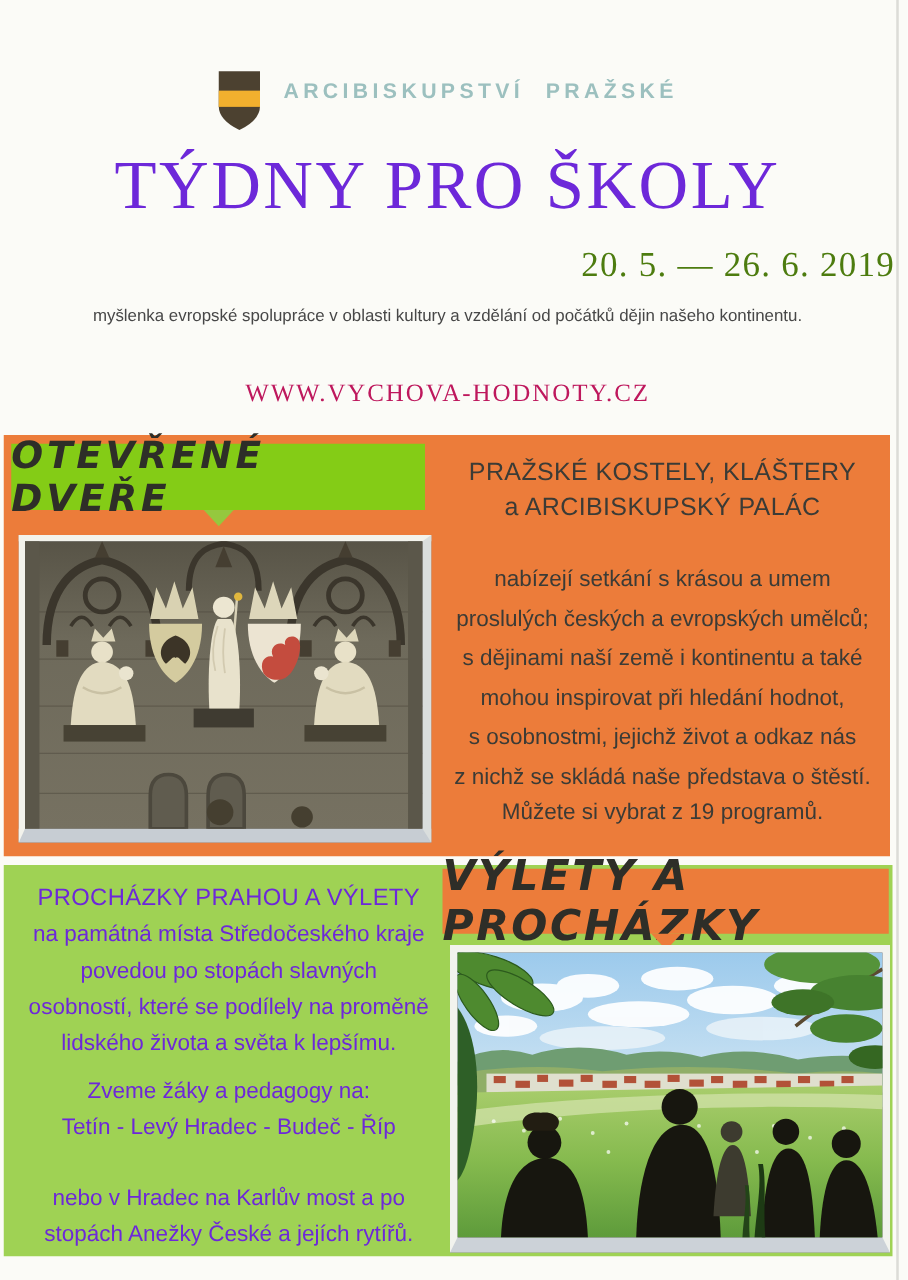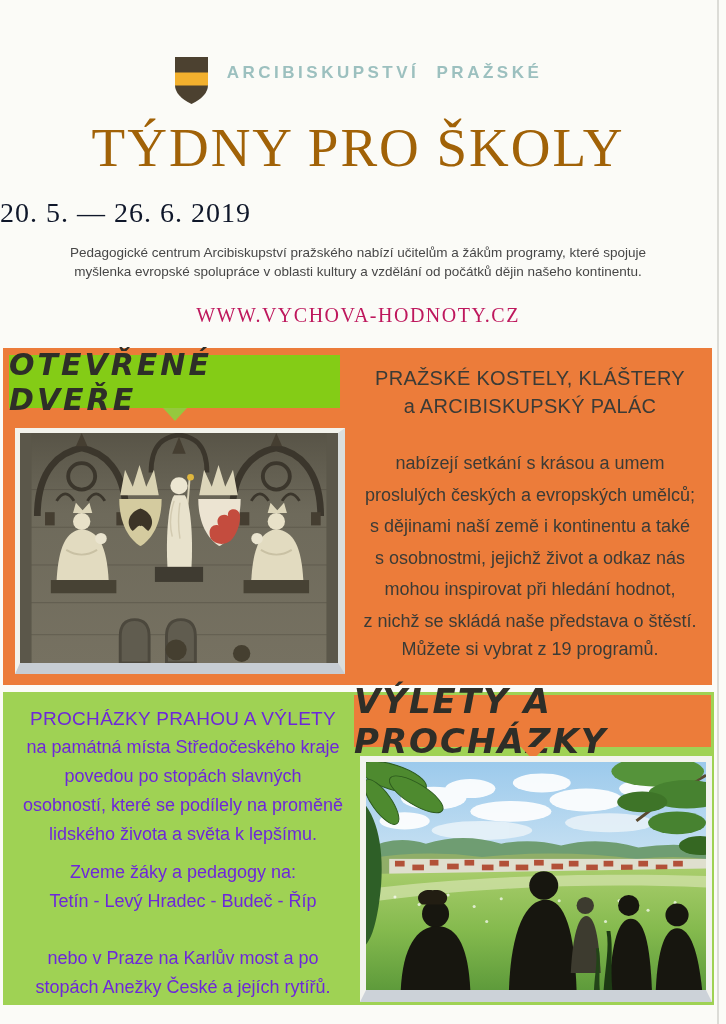--- a/index.html
+++ b/index.html
@@ -10,23 +10,23 @@
     color:#3c3c3c;
   }
   .scan-edge { position:absolute; top:0; right:7px; width:2px; height:100%; background:#dcdcd7; }
 
   
   .logo-row { position:absolute; top:56px; left:0; width:716px; display:flex; justify-content:center; align-items:flex-start; gap:18px; }
   .shield { width:35px; height:49px; flex:0 0 auto; }
   .org-name { margin-top:7px; font-size:17px; font-weight:bold; letter-spacing:3.5px; word-spacing:9px; color:#9cc0bf; }
 
   .page-title { position:absolute; top:116px; left:0; width:716px; text-align:center;
-    font-family:"Liberation Serif", serif; font-size:55px; font-weight:normal; letter-spacing:2px; color:#a16207; }
-  .date-range { position:absolute; top:197px; left:0; width:716px; text-align:left;
-    font-family:"Liberation Serif", serif; font-size:28px; letter-spacing:1px; color:#0f172a; }
+    font-family:"Liberation Serif", serif; font-size:55px; font-weight:normal; letter-spacing:2px; color:#6d28d9; }
+  .date-range { position:absolute; top:197px; left:0; width:716px; text-align:right;
+    font-family:"Liberation Serif", serif; font-size:28px; letter-spacing:1px; color:#4d7c0f; }
   .intro { position:absolute; top:243px; left:0; width:716px; text-align:center;
     font-size:13.5px; line-height:19px; color:#474747; }
   .intro span { display:block; }
   .website { position:absolute; top:304px; left:0; width:716px; text-align:center;
     font-family:"Liberation Serif", serif; font-size:20px; letter-spacing:1.5px; color:#be185d; }
 
   
   .section { position:absolute; left:3px; }
   .section-open-doors { top:348px; width:709px; height:337px; background:#ec7c3a; }
   .section-trips { top:692px; width:711px; height:313px; background:#9fd254; }
@@ -68,21 +68,20 @@
     <svg class="shield" viewBox="0 0 35 49">
       <path d="M1 1 H34 V29 Q34 40 17.5 48 Q1 40 1 29 Z" fill="#4c4130"></path>
       <rect x="1" y="16.5" width="33" height="13" fill="#f2b02e"></rect>
     </svg>
     <div class="org-name">ARCIBISKUPSTVÍ PRAŽSKÉ</div>
   </div>
 
   <div class="page-title">TÝDNY PRO ŠKOLY</div>
   <div class="date-range">20. 5. — 26. 6. 2019</div>
   <div class="intro">
-    <span>Pedagogické centrum Arcibiskupství pražského nabízí učitelům a žákům programy, které spojuje</span>
     <span>myšlenka evropské spolupráce v oblasti kultury a vzdělání od počátků dějin našeho kontinentu.</span>
   </div>
   <div class="website">WWW.VYCHOVA-HODNOTY.CZ</div>
 
   <div class="section section-open-doors">
     <div class="label-box green-label">OTEVŘENÉ DVEŘE</div>
 
     <div class="photo photo-statues">
       <svg viewBox="0 0 330 244" preserveAspectRatio="none">
         <defs>
@@ -162,38 +161,38 @@
 
     <div class="od-right">
       <div class="od-heading">
         <span>PRAŽSKÉ KOSTELY, KLÁŠTERY</span>
         <span>a ARCIBISKUPSKÝ PALÁC</span>
       </div>
       <div class="od-body">
         <span>nabízejí setkání s krásou a umem</span>
         <span>proslulých českých a evropských umělců;</span>
         <span>s dějinami naší země i kontinentu a také</span>
+        <span>mohou inspirovat při hledání hodnot,</span>
         <span>s osobnostmi, jejichž život a odkaz nás</span>
-        <span>mohou inspirovat při hledání hodnot,</span>
         <span>z nichž se skládá naše představa o štěstí.</span>
       </div>
       <div class="od-note">Můžete si vybrat z 19 programů.</div>
     </div>
   </div>
 
   <div class="section section-trips">
     <div class="tr-left">
       <span class="tr-heading">PROCHÁZKY PRAHOU A VÝLETY</span>
       <span>na památná místa Středočeského kraje</span>
       <span>povedou po stopách slavných</span>
       <span>osobností, které se podílely na proměně</span>
       <span>lidského života a světa k lepšímu.</span>
       <span class="tr-invite">Zveme žáky a pedagogy na:</span>
       <span>Tetín - Levý Hradec - Budeč - Říp</span>
-      <span class="tr-prague">nebo v Praze na Karlův most a po</span>
+      <span class="tr-prague">nebo v Hradec na Karlův most a po</span>
       <span>stopách Anežky České a jejích rytířů.</span>
     </div>
 
     <div class="label-box orange-label">VÝLETY A PROCHÁZKY</div>
 
     <div class="photo photo-countryside">
       <svg viewBox="0 0 352 240" preserveAspectRatio="none">
         <defs>
           <linearGradient id="sky" x1="0" y1="0" x2="0" y2="1">
             <stop offset="0" stop-color="#9ccaec"></stop>

